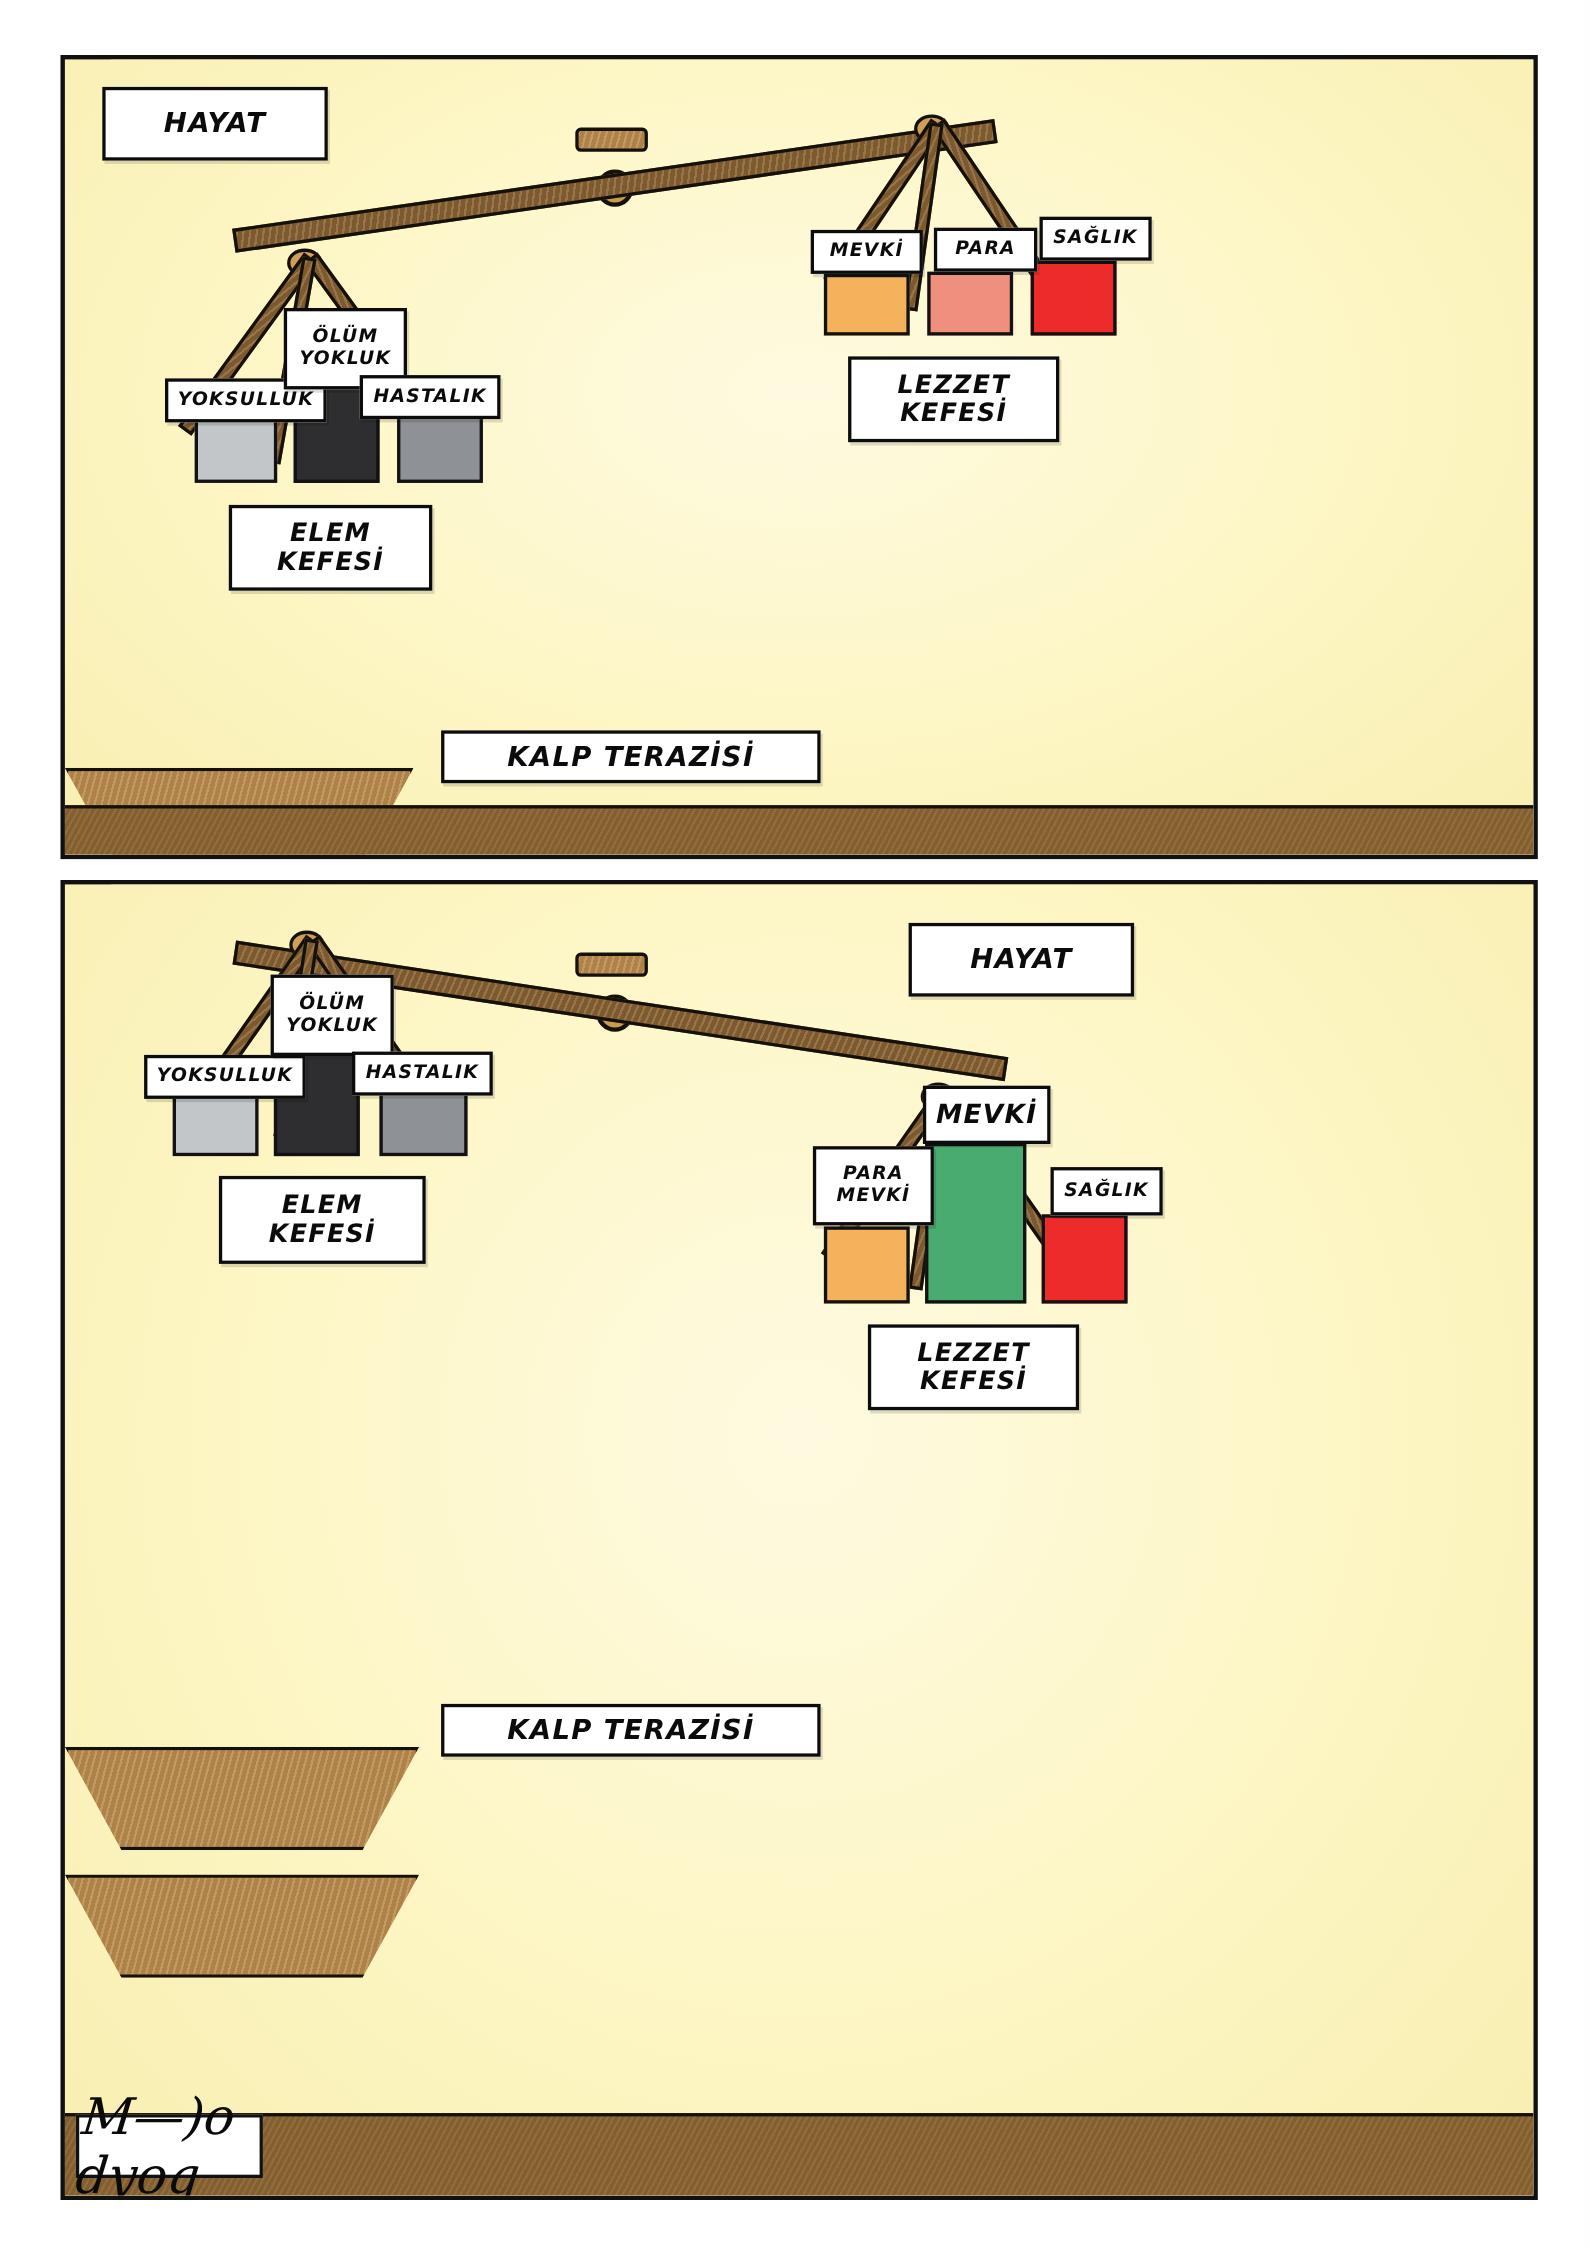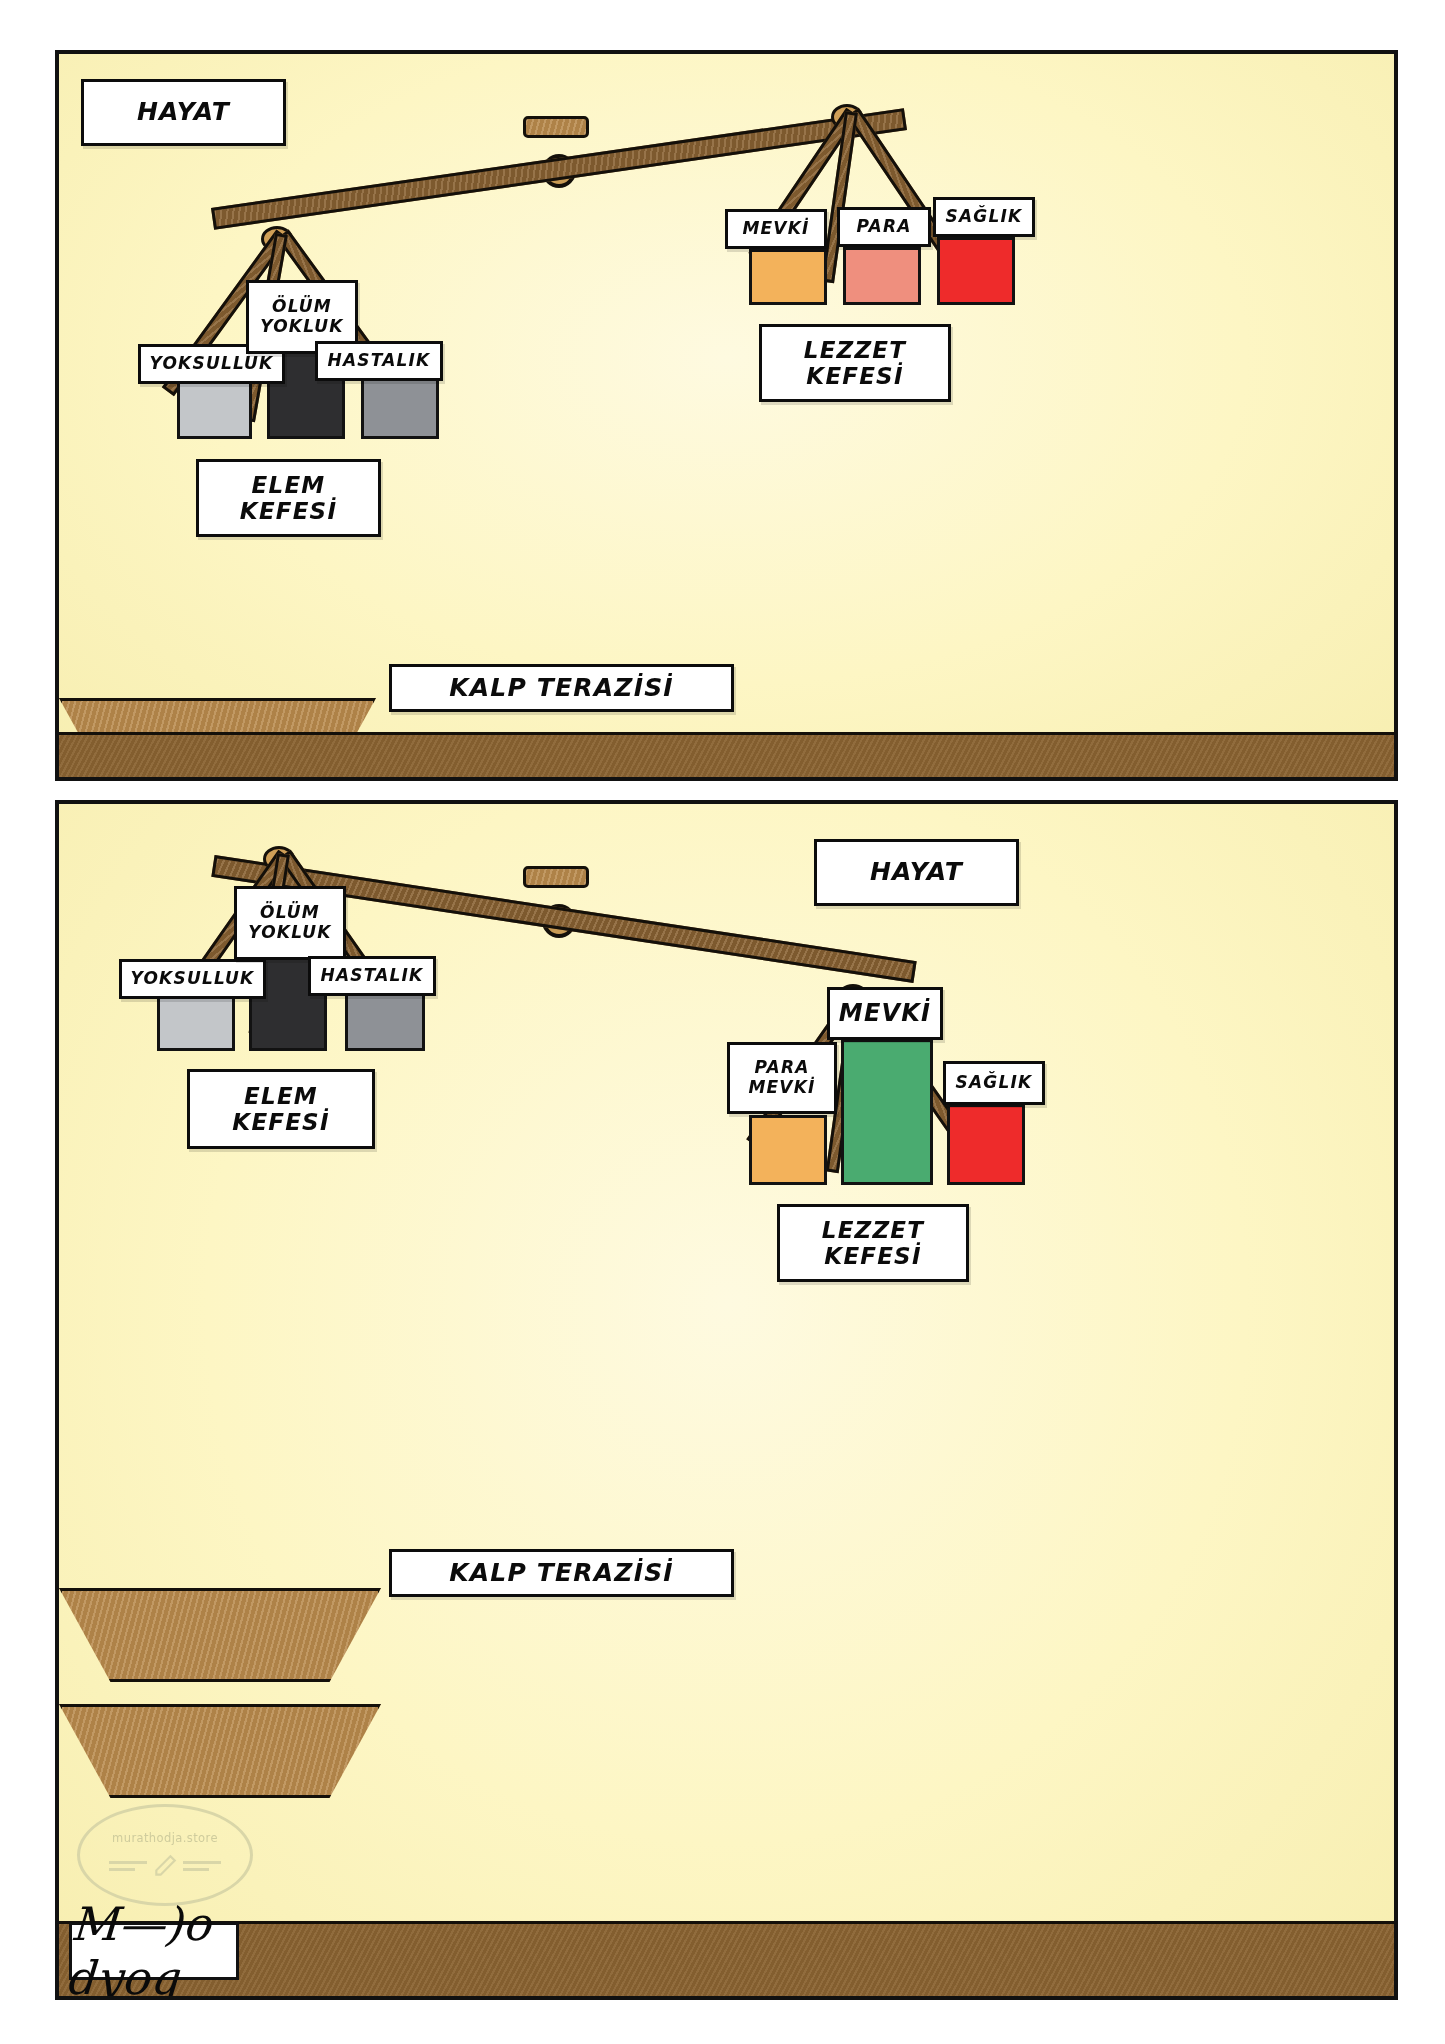--- a/index.html
+++ b/index.html
@@ -31,21 +31,21 @@
   .wood-darker{background:#7a5a30;
         background-image:repeating-linear-gradient(100deg, rgba(255,255,255,.09) 0 2px, rgba(35,20,5,.16) 2px 6px);
         border:3px solid #14100a;box-sizing:border-box;}
 
   
   .tag{position:absolute;background:#fff;border:3.5px solid #0c0c0c;
        box-sizing:border-box;display:flex;flex-direction:column;align-items:center;
        justify-content:center;text-align:center;
        font-family:"DejaVu Sans",sans-serif;font-weight:bold;font-style:italic;
        color:#0b0b0b;letter-spacing:1.2px;line-height:1.15;
-       box-shadow:2px 3px 0 rgba(0,0,0,.13);z-index:40;white-space:nowrap;}
+       box-shadow:2px 3px 0 rgba(0,0,0,.13);z-index:40;white-space:nowrap;margin-left:12px;}
   .tag span{display:block;}
   .finial{position:absolute;}
   .block{position:absolute;border:3px solid #121212;box-sizing:border-box;}
   .block.tex{background-image:repeating-linear-gradient(118deg, rgba(255,255,255,.20) 0 2px, rgba(0,0,0,.08) 2px 5px);}
   .rope{position:absolute;transform-origin:top center;}
 
   .beam{position:absolute;transform-origin:center center;}
   .pivot{position:absolute;border-radius:50%;background:#c89b55;border:4px solid #14100a;box-sizing:border-box;}
   .knob{position:absolute;border-radius:50%;background:#cf9f57;border:3.5px solid #14100a;box-sizing:border-box;}
 
@@ -224,36 +224,20 @@
       <span>PARA</span>
       <span>MEVKİ</span>
     </div>
     <div class="tag" style="left:768px;top:183px;width:116px;height:53px;font-size:24px;">
       <span>MEVKİ</span>
     </div>
     <div class="tag" style="left:884px;top:257px;width:102px;height:44px;font-size:17px;">
       <span>SAĞLIK</span>
     </div>
 
-    <div class="watermark" style="left:18px;top:1000px;">
-      <div>murathodja.store</div>
-      <div class="wm-lines">
-        <span class="wm-bar">
-            <i></i>
-            <i class="s"></i>
-          </span>
-        <svg width="26" height="26" viewBox="0 0 24 24" fill="none" stroke="#d9d6a8" stroke-width="2">
-          <path d="M17 3l4 4L8 20H4v-4L17 3z"></path>
-        </svg>
-        <span class="wm-bar">
-            <i></i>
-            <i class="s"></i>
-          </span>
-      </div>
-    </div>
 
     <div class="ground" id="ground2"></div>
 
     <div class="signbox" style="left:10px;top:1118px;width:170px;height:58px;">
       <span class="sig">M—)o dyoq</span>
     </div>
   </div>
 
 </div>
 

